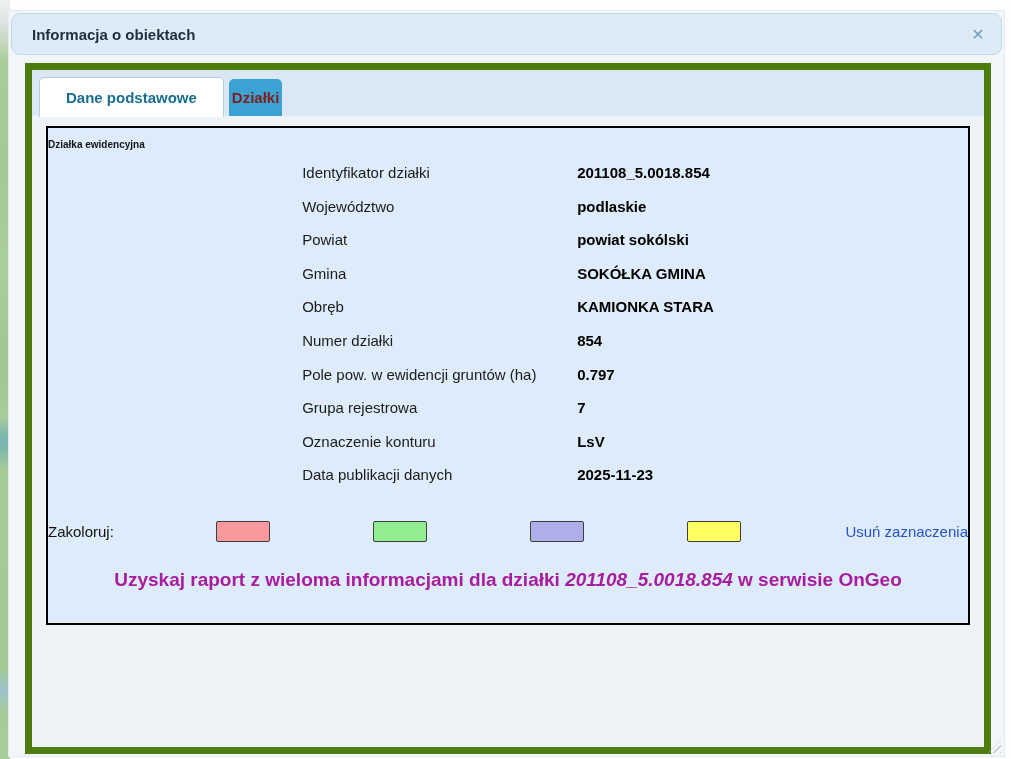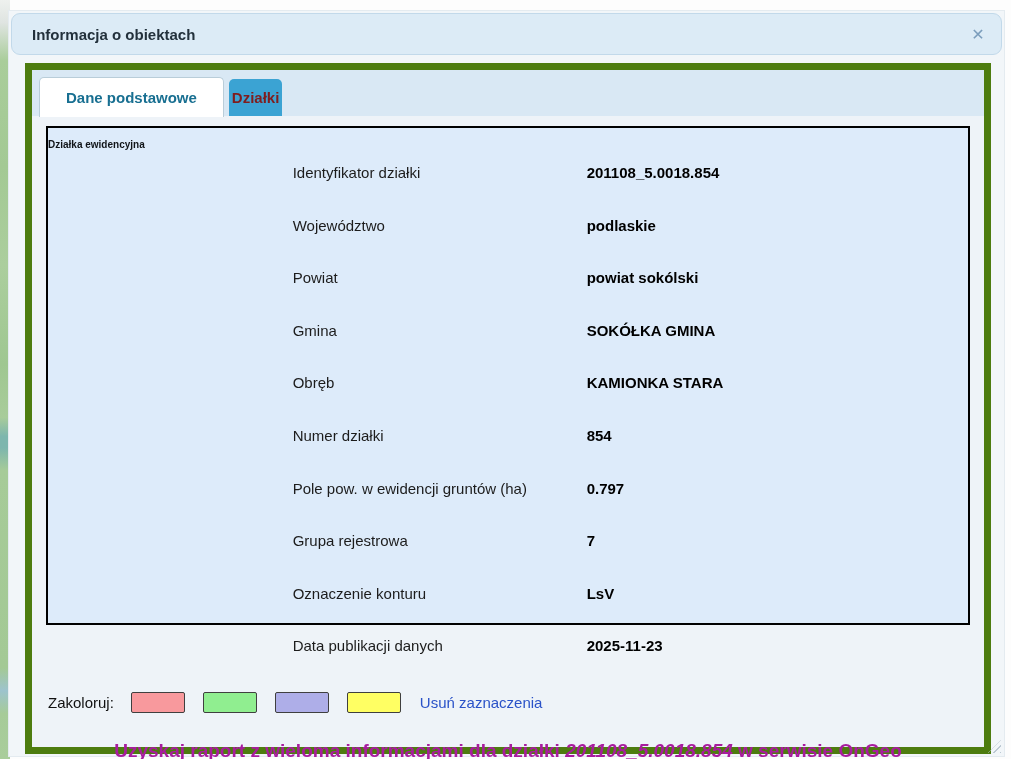--- a/index.html
+++ b/index.html
@@ -65,28 +65,28 @@
   .info-panel {
     margin: 10px 14px 0 14px; height: 499px;
     background: #ddebfa; border: 2px solid #000000;
   }
   .panel-heading {
     font-size: 10px; font-weight: bold; color: #101418;
     padding-top: 11px;
   }
   .field-table {
     display: grid; grid-template-columns: 275px max-content;
-    width: max-content; margin: 6px auto 0 auto; gap: 19px;
+    width: max-content; margin: 6px auto 0 auto;
   }
   .field-table .cell { line-height: 33.6px; font-size: 15px; white-space: nowrap; }
   .field-table .flabel { color: #1c1c1c; }
   .field-table .fvalue { font-weight: bold; color: #000000; }
 
   .colorize-row {
-    display: flex; align-items: center; justify-content: flex-start;
+    display: flex; align-items: center; justify-content: space-between;
     margin-top: 29px;
   }
   .colorize-label { font-size: 15px; color: #111111; margin-right: 8px; }
   .swatch {
     width: 54px; height: 21px; border: 1px solid #3f3f3f; border-radius: 2px;
     margin: 0 9px; cursor: pointer;
   }
   .clear-link {
     font-size: 15px; color: #2a52c8; margin-left: 10px; cursor: pointer; white-space: nowrap;
   }

